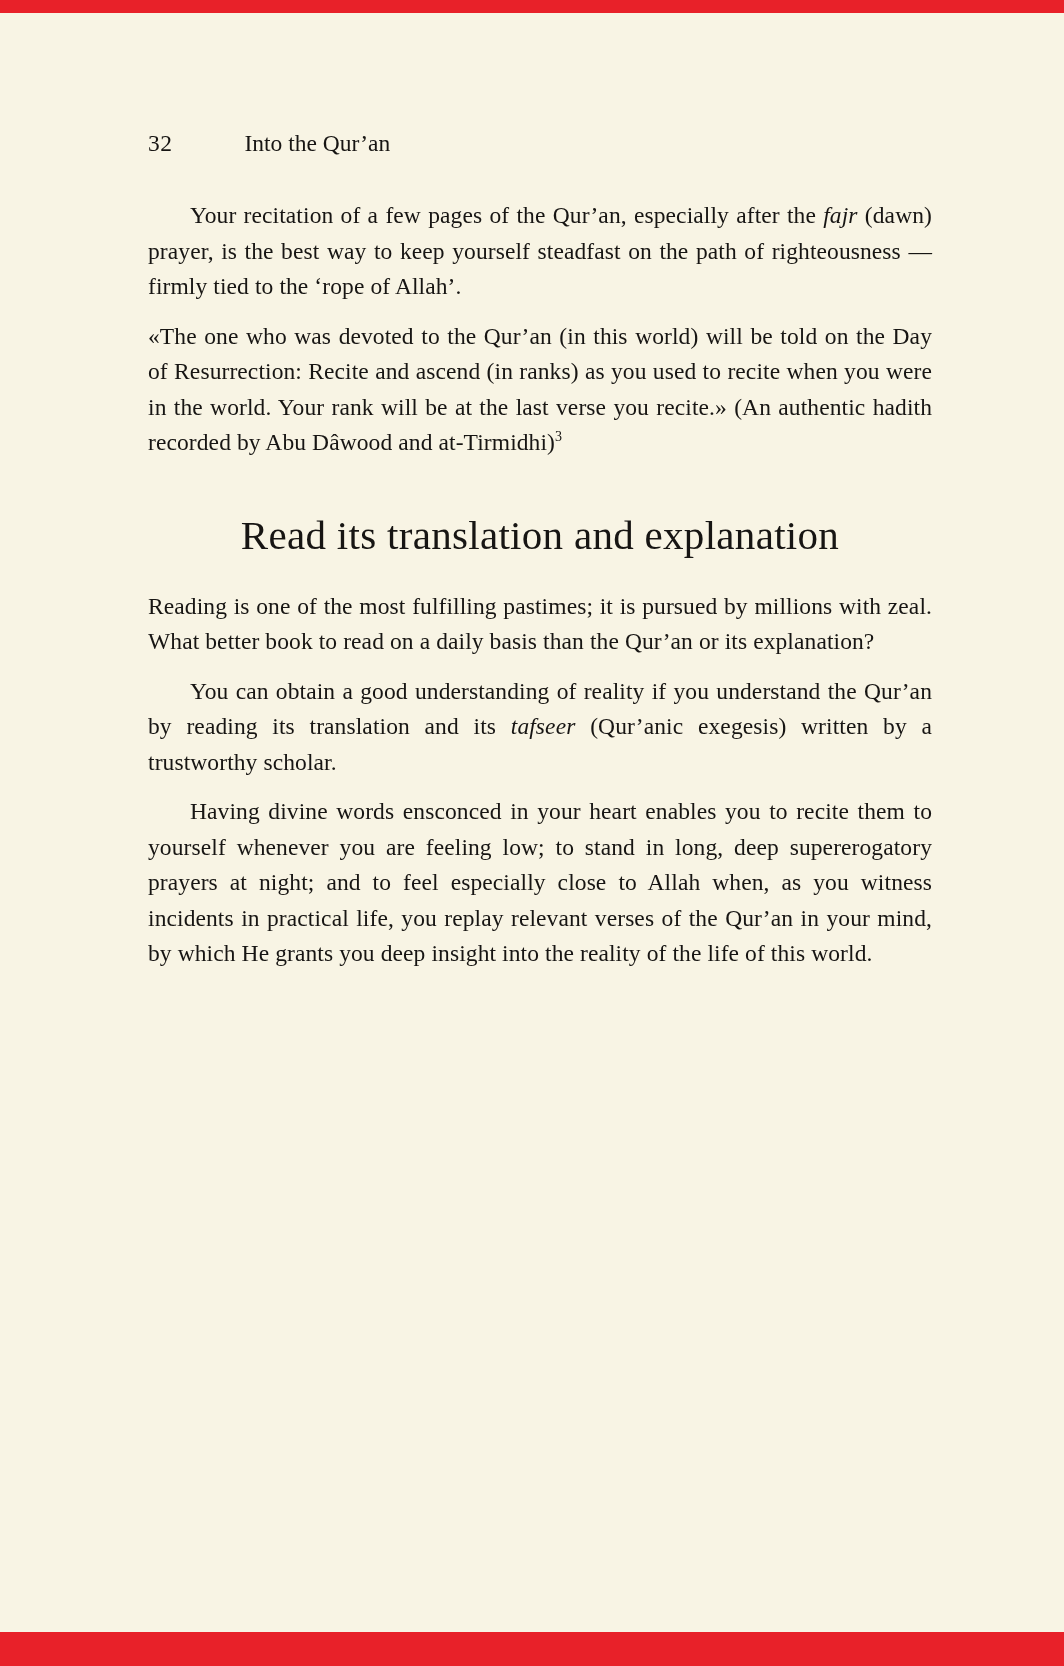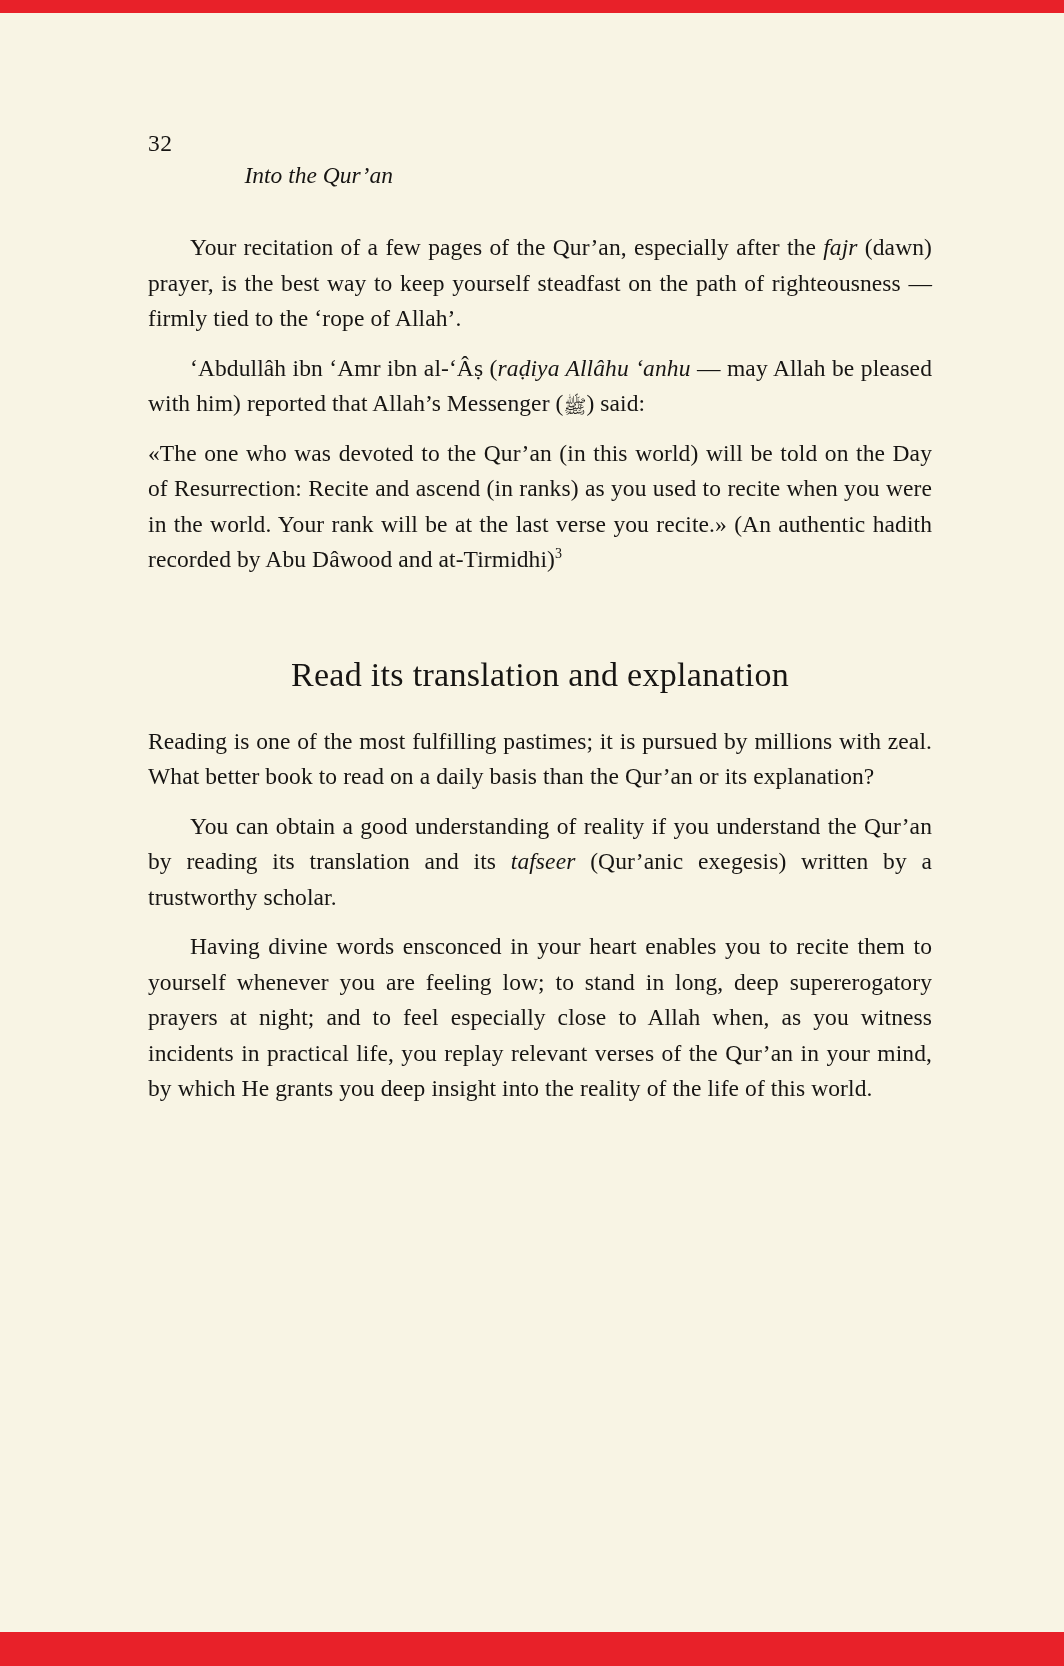--- a/index.html
+++ b/index.html
@@ -31,30 +31,28 @@
     left: 148px;
     right: 132px;
     top: 0;
   }
   .running-header {
     margin-top: 128px;
     margin-bottom: 40px;
     font-size: 23.5px;
     line-height: 30px;
     display: flex;
-    align-items: flex-start;
+    align-items: center;
   }
   .running-header .page-num {
     font-style: normal;
     letter-spacing: 0.5px;
   }
   .running-header .running-title {
-    font-style: italic;
     margin-left: 72px;
-    margin-top: 32px;
   }
 
   p.para {
     margin: 0 0 14px 0;
     font-size: 23.5px;
     line-height: 35.5px;
     text-align: justify;
     letter-spacing: 0.1px;
   }
   p.para.indent { text-indent: 42px; }
@@ -65,22 +63,22 @@
     line-height: 1;
     vertical-align: -2px;
   }
   sup.footnote {
     font-size: 14px;
     line-height: 0;
     vertical-align: super;
   }
 
   h2.section-heading {
-    margin: 78px 0 30px 0;
-    font-size: 34px;
+    margin: 50px 0 30px 0;
+    font-size: 41px;
     font-weight: 400;
     text-align: center;
     letter-spacing: 0.3px;
   }
 </style>
 </head>
 <body>
 
 <div class="page">
 
@@ -88,21 +86,20 @@
 
   <div class="content">
 
     <div class="running-header">
       <span class="page-num">32</span>
       <span class="running-title">Into the Qur’an</span>
     </div>
 
     <p class="para indent"><span>Your recitation of a few pages of the Qur’an, especially after the </span><em>fajr</em><span> (dawn) prayer, is the best way to keep yourself steadfast on the path of righteousness — firmly tied to the ‘rope of Allah’.</span></p>
 
-    <p class="para indent"><span>‘Abdullâh ibn ‘Amr ibn al-‘Âṣ (</span><em>raḍiya Allâhu ‘anhu</em><span> — may Allah be pleased with him) reported that Allah’s Messenger (</span><span class="honorific">ﷺ</span><span>) said:</span></p>
 
     <p class="para"><span>«The one who was devoted to the Qur’an (in this world) will be told on the Day of Resurrection: Recite and ascend (in ranks) as you used to recite when you were in the world. Your rank will be at the last verse you recite.» (An authentic hadith recorded by Abu Dâwood and at-Tirmidhi)</span><sup class="footnote">3</sup></p>
 
     <h2 class="section-heading">Read its translation and explanation</h2>
 
     <p class="para"><span>Reading is one of the most fulfilling pastimes; it is pursued by millions with zeal. What better book to read on a daily basis than the Qur’an or its explanation?</span></p>
 
     <p class="para indent"><span>You can obtain a good understanding of reality if you understand the Qur’an by reading its translation and its </span><em>tafseer</em><span> (Qur’anic exegesis) written by a trustworthy scholar.</span></p>
 
 

